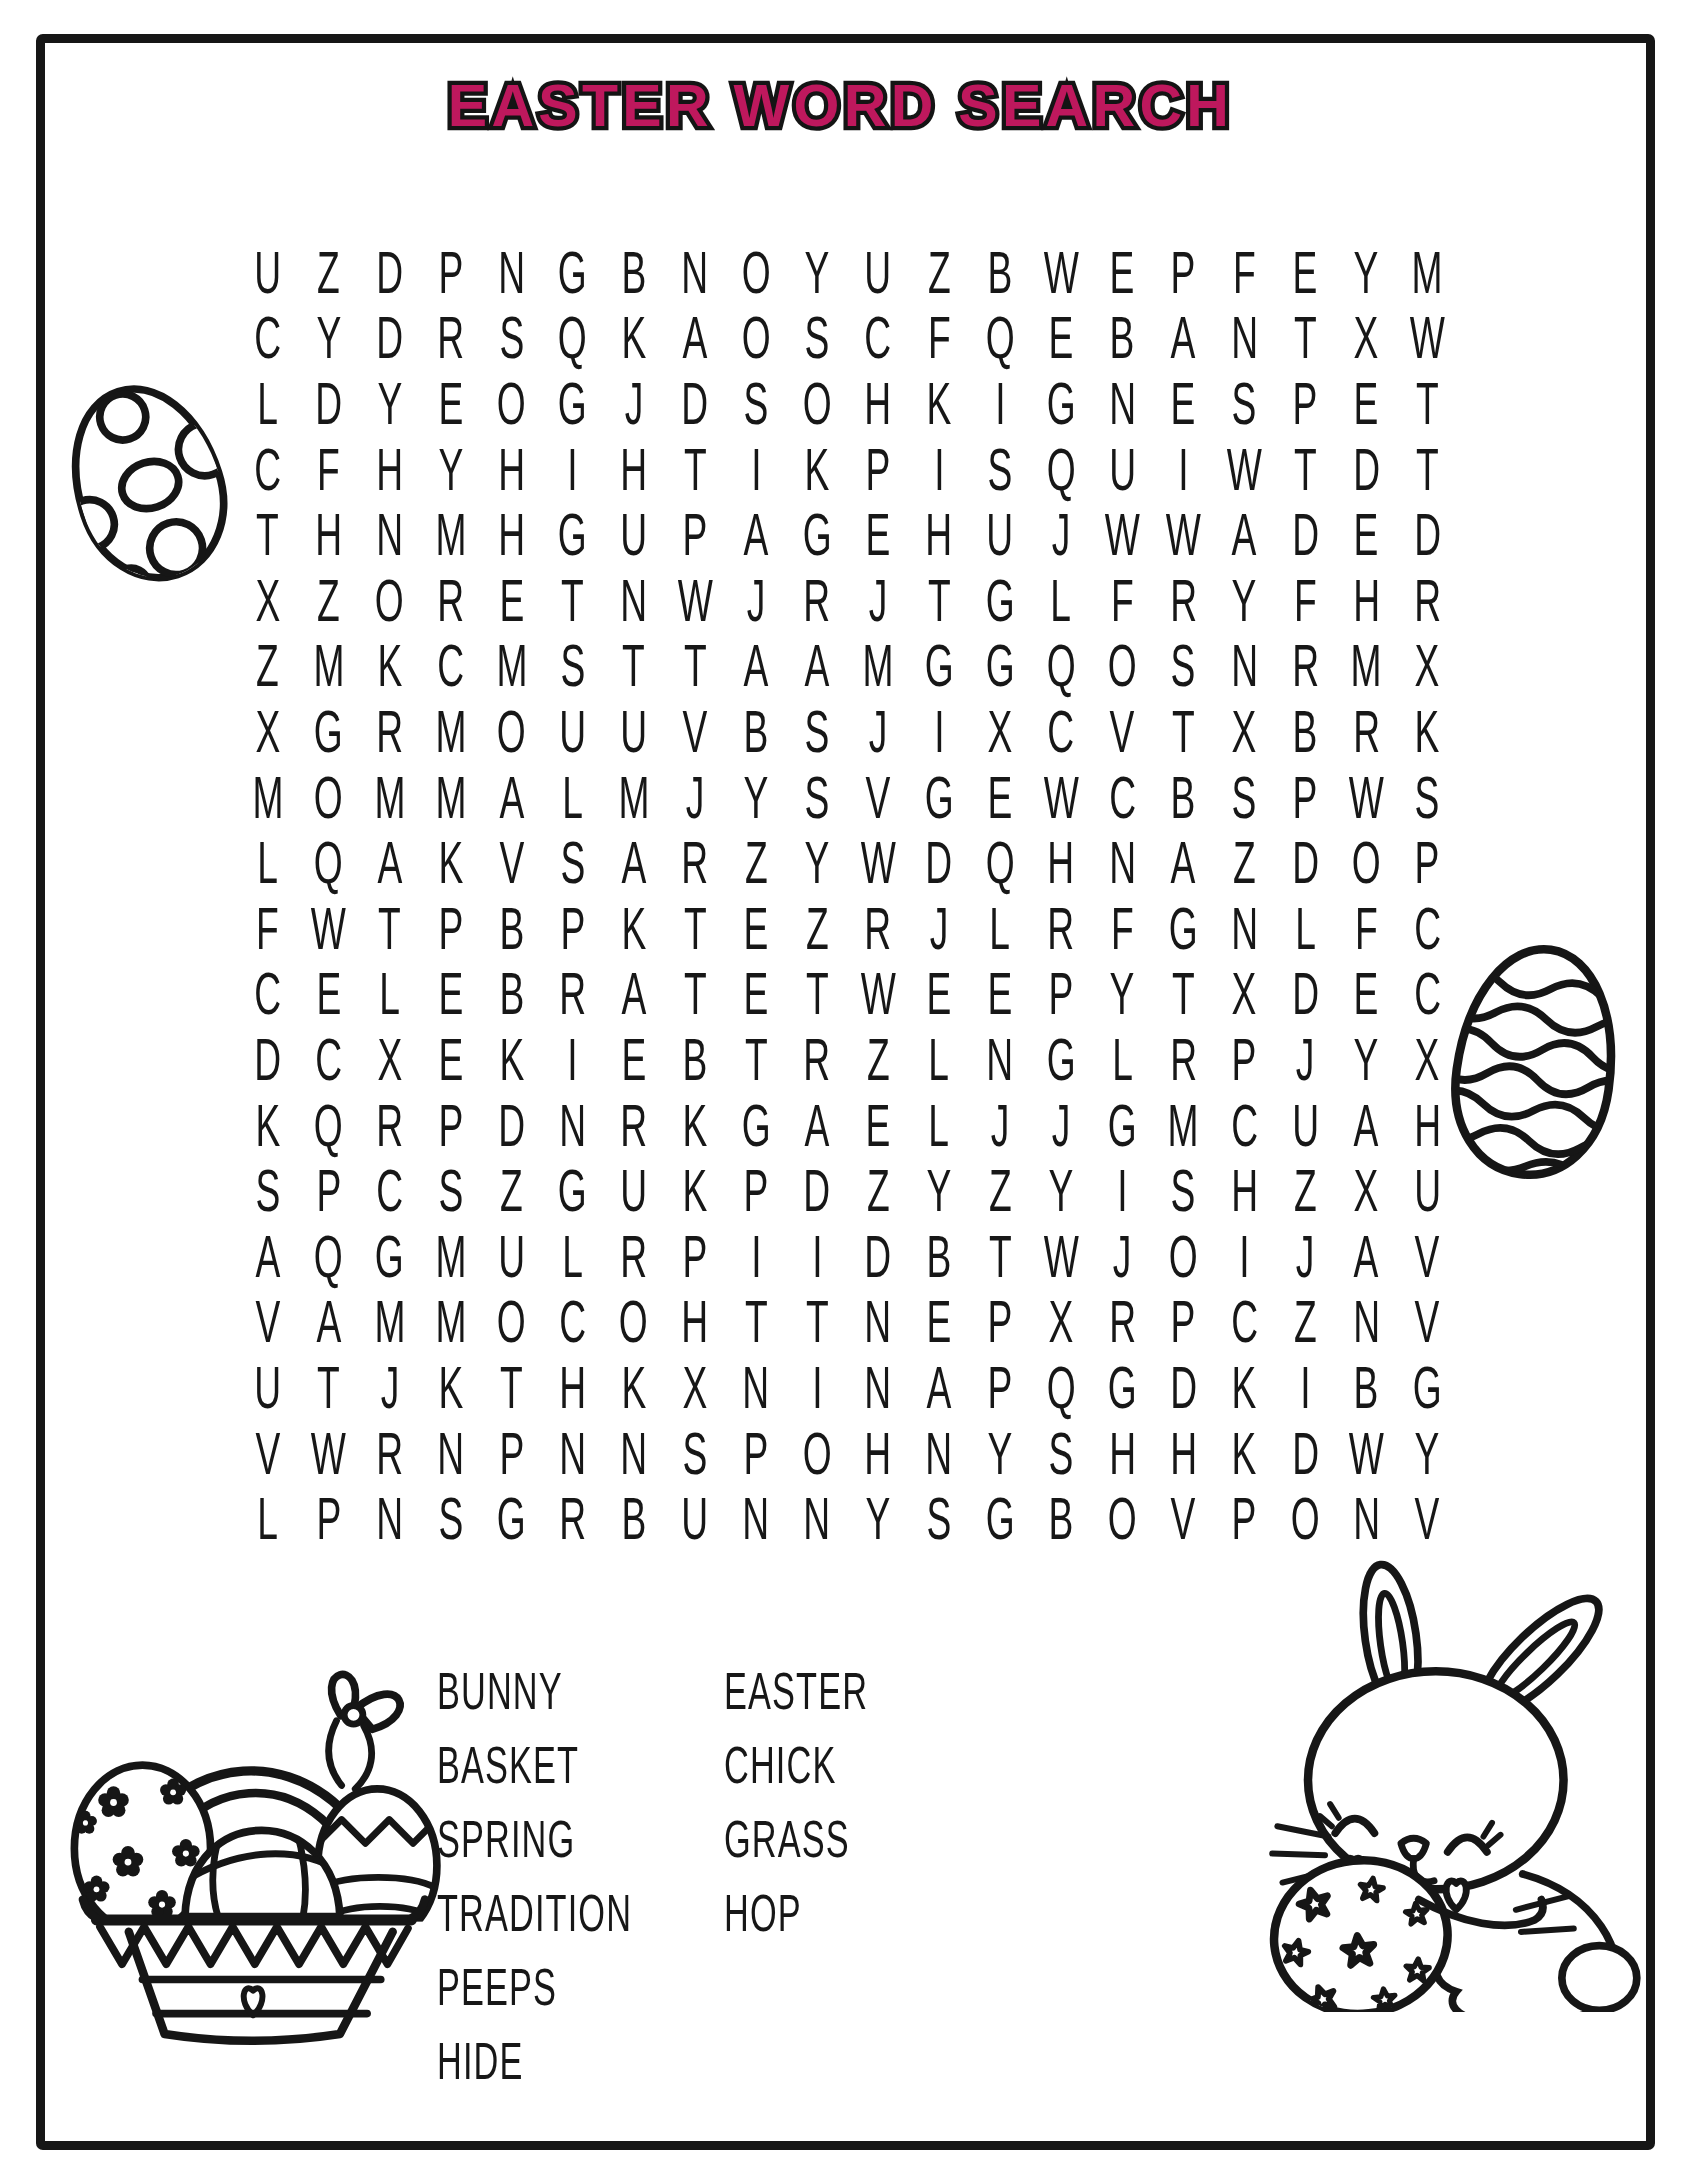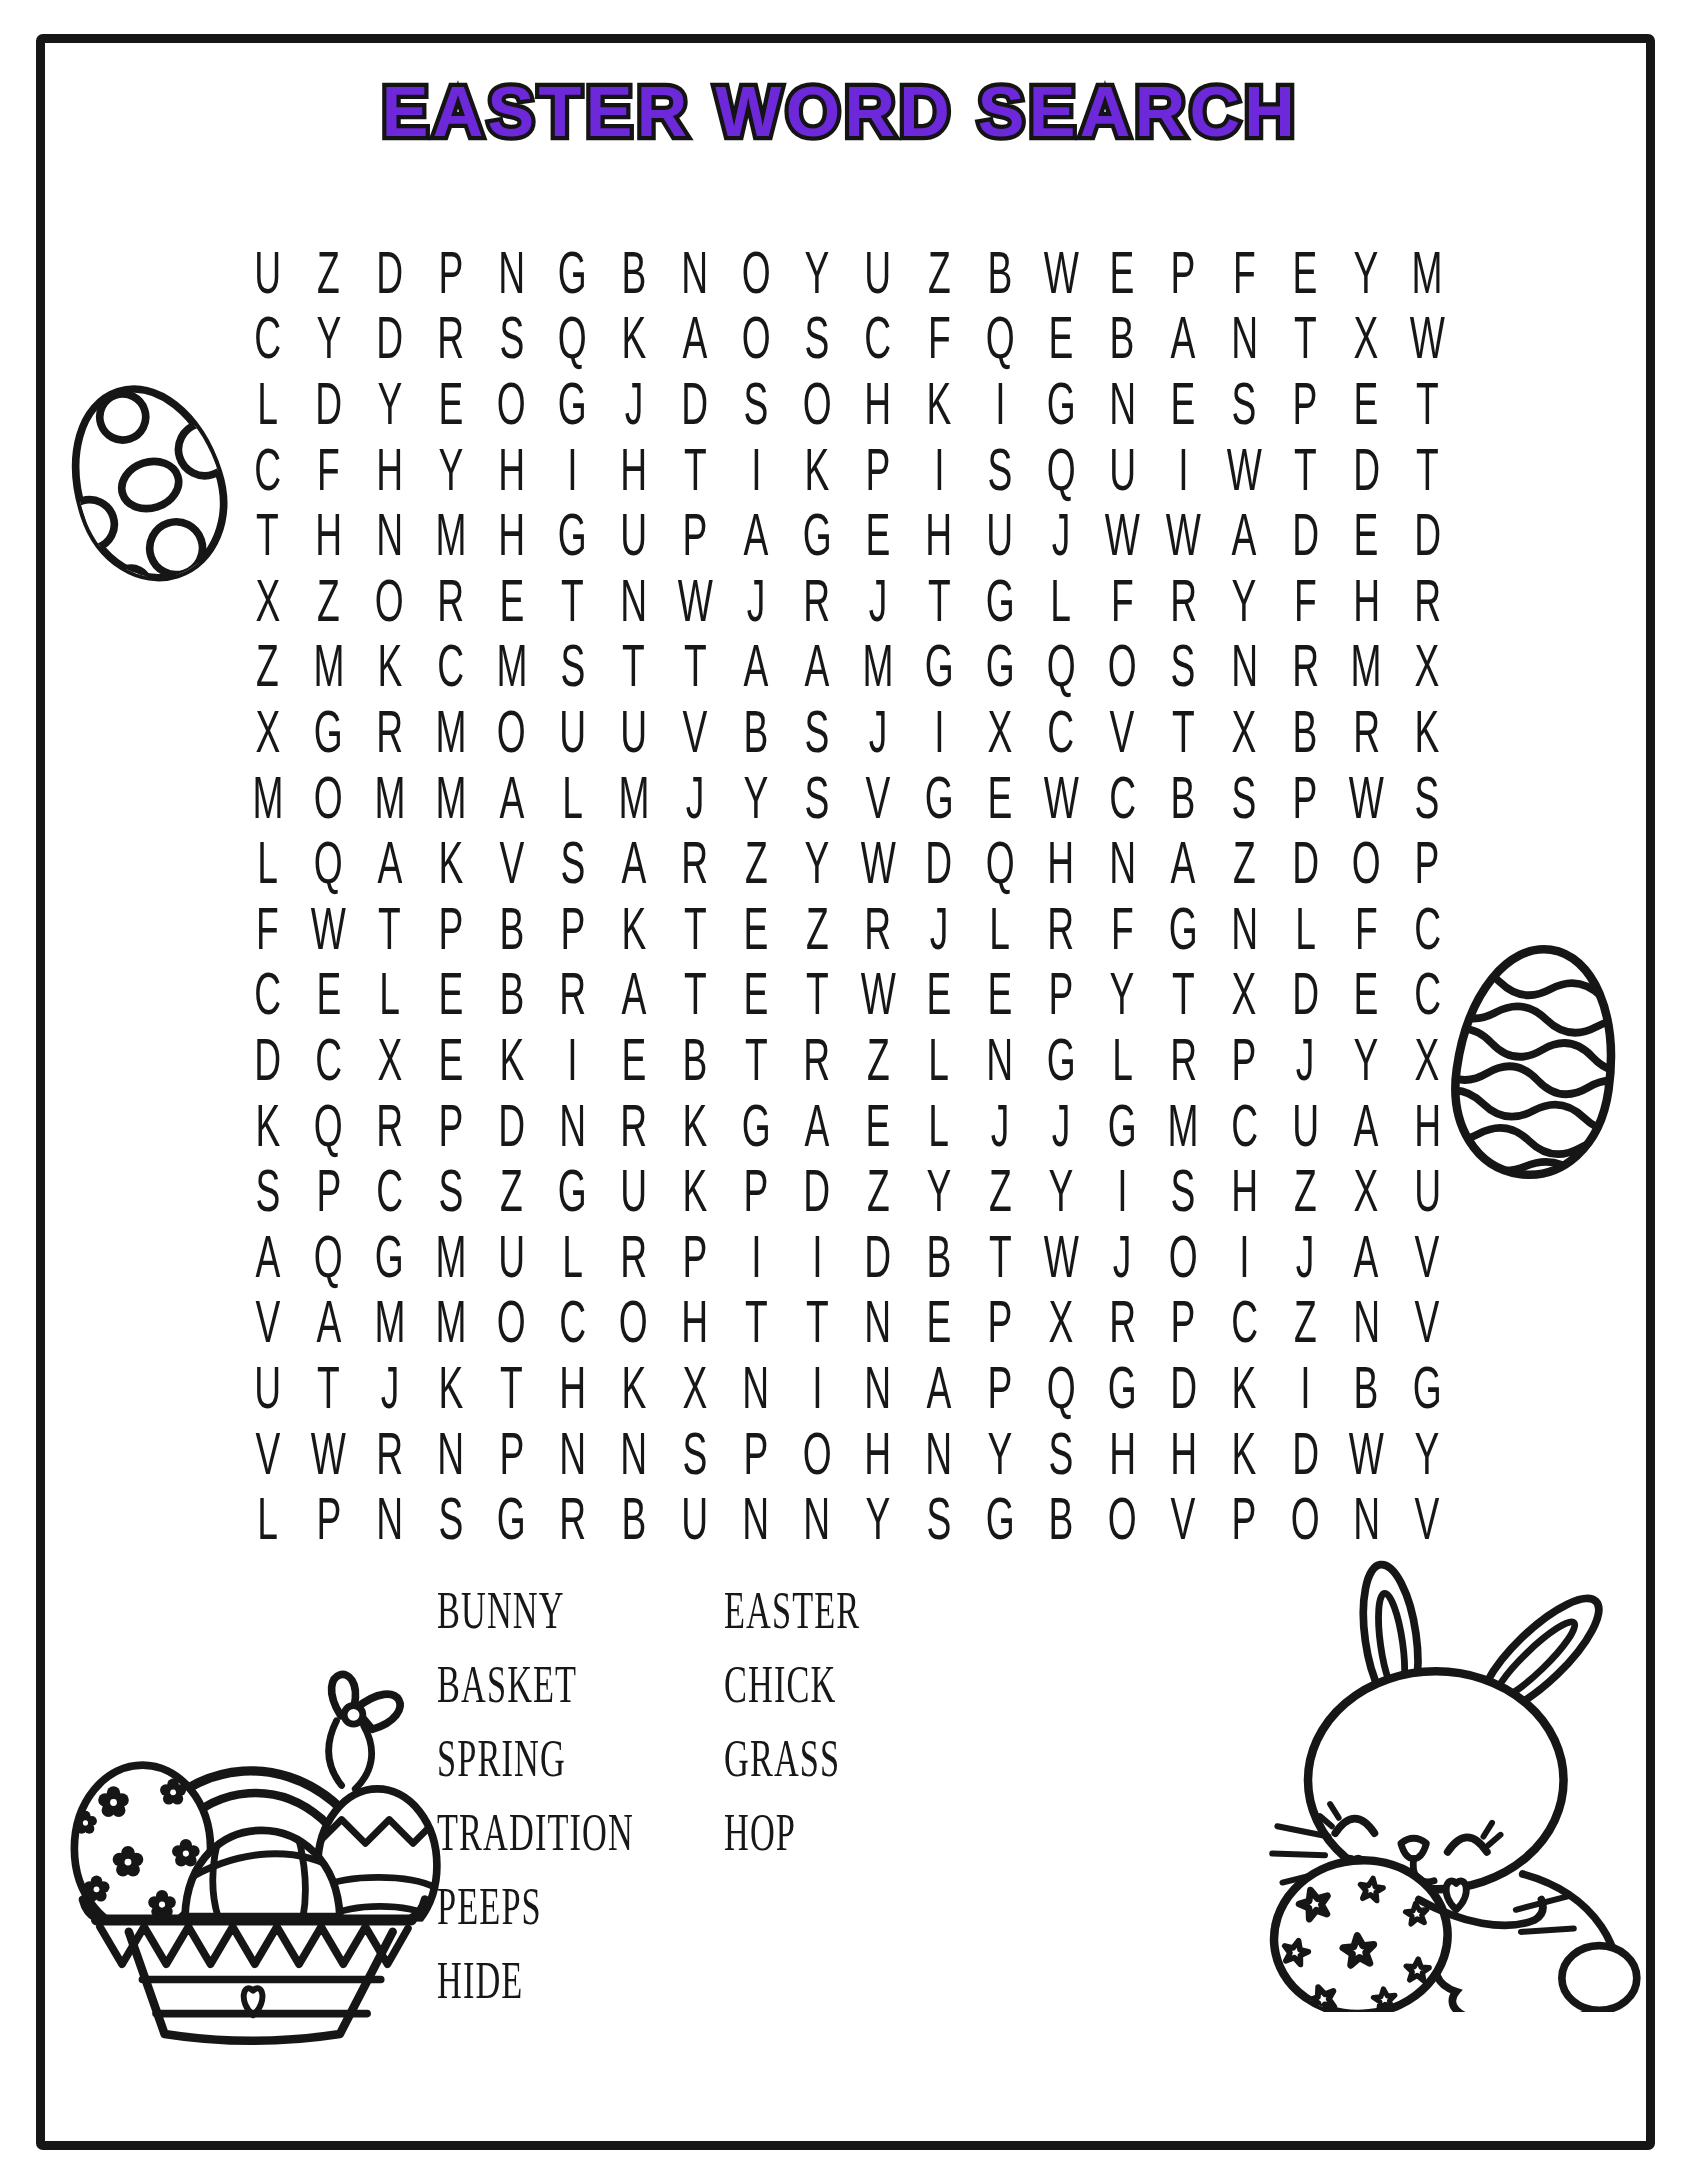--- a/index.html
+++ b/index.html
@@ -13,44 +13,44 @@
   .sheet-border{
     position:absolute;
     left:36px;top:34px;right:30px;bottom:31px;
     border:9.4px solid #161616;
     border-radius:6.8px;
   }
   .page-title{
     position:absolute;
     left:0;right:4px;top:72px;
     text-align:center;
-    font-size:70px;
+    font-size:59px;
     font-weight:800;
     letter-spacing:4.3px;
-    color:#6d28d9;
+    color:#be185d;
     -webkit-text-stroke:8.5px #141414;
     paint-order:stroke fill;
     white-space:nowrap;
   }
   #grid{
     position:absolute;
     left:237px;top:240px;
     width:1221px;height:1312px;
     display:grid;
     grid-template-columns:repeat(20,1fr);
     grid-template-rows:repeat(20,1fr);
   }
   .cell{
     display:flex;align-items:center;justify-content:center;
     color:#171717;
     font-size:60px;
     line-height:1;
   }
   .cell span{display:inline-block;transform:scaleX(.62);}
-  .word-col{position:absolute;top:1574px;font-family:Liberation Serif, serif;}
+  .word-col{position:absolute;top:1654px;}
   .word-item{
     height:74px;line-height:74px;
     font-size:52px;
     color:#171717;
     letter-spacing:1.7px;
     white-space:nowrap;
   }
   .word-item span{display:inline-block;transform:scaleX(.66);transform-origin:left center;}
   .deco{position:absolute;}
   .deco path,.deco ellipse,.deco circle,.deco line{vector-effect:none;}

